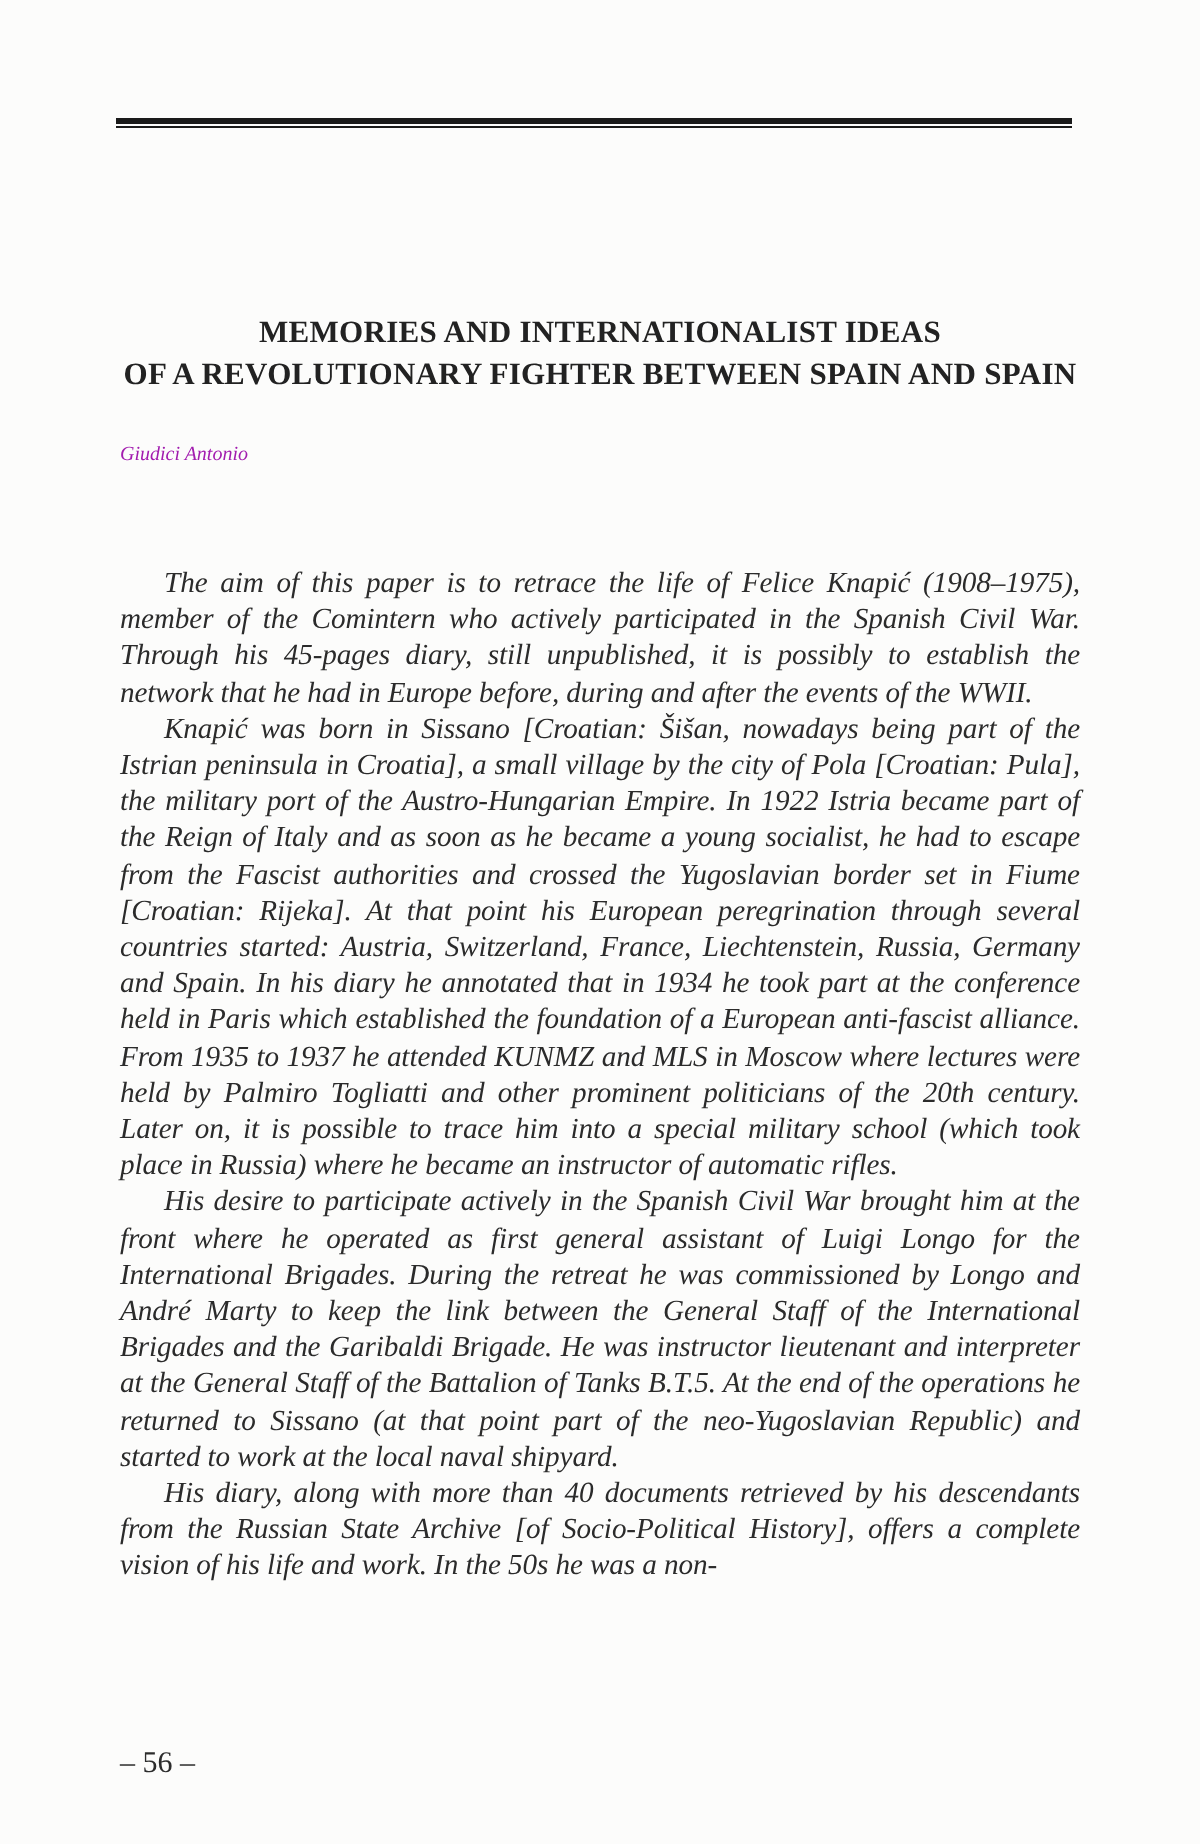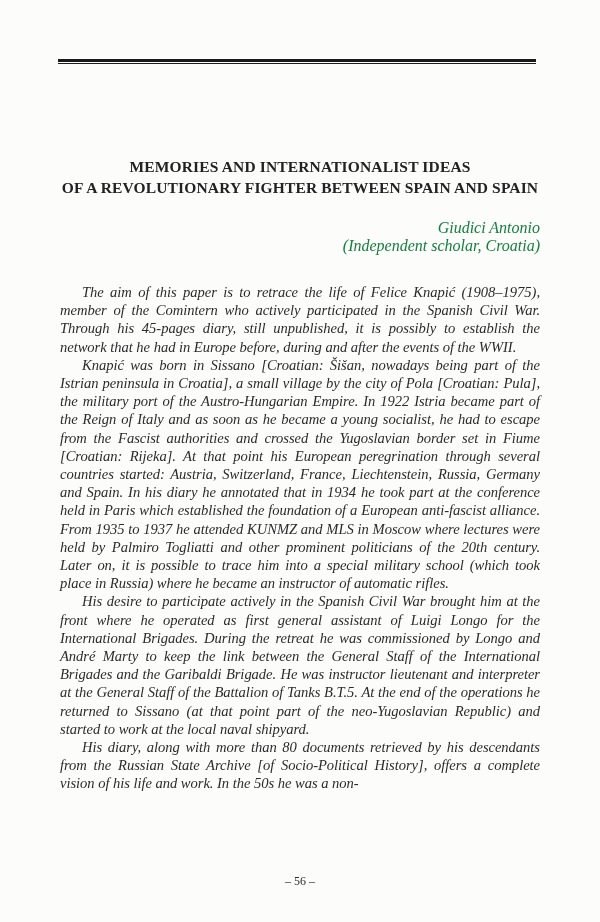--- a/index.html
+++ b/index.html
@@ -43,25 +43,25 @@
     font-weight: bold;
     letter-spacing: 0.15px;
     color: #222222;
   }
   .title-line { display: block; }
   .author {
     position: absolute;
     top: 219px;
     left: 60px;
     width: 480px;
-    text-align: right;
+    text-align: left;
     font-style: italic;
-    font-size: 16px;
+    font-size: 10px;
     line-height: 18px;
-    color: #15803d;
+    color: #a21caf;
   }
   .body-text {
     position: absolute;
     top: 283px;
     left: 60px;
     width: 480px;
     font-size: 14.6px;
     line-height: 18.2px;
     text-align: justify;
     letter-spacing: -0.05px;
@@ -69,47 +69,45 @@
   .body-text p {
     margin: 0;
     text-indent: 22px;
     font-style: italic;
   }
   .page-number {
     position: absolute;
     top: 874px;
     left: 60px;
     width: 480px;
-    text-align: center;
-    font-size: 12px;
+    font-size: 15px;
     color: #2c2c2c;
   }
 </style>
 </head>
 <body>
 
 <div class="page">
 
   <div class="rule">
     <div class="rule-thick"></div>
     <div class="rule-thin"></div>
   </div>
 
   <h1 class="title">
     <span class="title-line">MEMORIES AND INTERNATIONALIST IDEAS</span>
     <span class="title-line">OF A REVOLUTIONARY FIGHTER BETWEEN SPAIN AND SPAIN</span>
   </h1>
 
   <div class="author">
     <div>Giudici Antonio</div>
-    <div>(Independent scholar, Croatia)</div>
   </div>
 
   <div class="body-text">
     <p>The aim of this paper is to retrace the life of Felice Knapić (1908–1975), member of the Comintern who actively participated in the Spanish Civil War. Through his 45-pages diary, still unpublished, it is possibly to establish the network that he had in Europe before, during and after the events of the WWII.</p>
     <p>Knapić was born in Sissano [Croatian: Šišan, nowadays being part of the Istrian peninsula in Croatia], a small village by the city of Pola [Croatian: Pula], the military port of the Austro-Hungarian Empire. In 1922 Istria became part of the Reign of Italy and as soon as he became a young socialist, he had to escape from the Fascist authorities and crossed the Yugoslavian border set in Fiume [Croatian: Rijeka]. At that point his European peregrination through several countries started: Austria, Switzerland, France, Liechtenstein, Russia, Germany and Spain. In his diary he annotated that in 1934 he took part at the conference held in Paris which established the foundation of a European anti-fascist alliance. From 1935 to 1937 he attended KUNMZ and MLS in Moscow where lectures were held by Palmiro Togliatti and other prominent politicians of the 20th century. Later on, it is possible to trace him into a special military school (which took place in Russia) where he became an instructor of automatic rifles.</p>
     <p>His desire to participate actively in the Spanish Civil War brought him at the front where he operated as first general assistant of Luigi Longo for the International Brigades. During the retreat he was commissioned by Longo and André Marty to keep the link between the General Staff of the International Brigades and the Garibaldi Brigade. He was instructor lieutenant and interpreter at the General Staff of the Battalion of Tanks B.T.5. At the end of the operations he returned to Sissano (at that point part of the neo-Yugoslavian Republic) and started to work at the local naval shipyard.</p>
-    <p>His diary, along with more than 80 documents retrieved by his descendants from the Russian State Archive [of Socio-Political History], offers a complete vision of his life and work. In the 50s he was a non-</p>
+    <p>His diary, along with more than 40 documents retrieved by his descendants from the Russian State Archive [of Socio-Political History], offers a complete vision of his life and work. In the 50s he was a non-</p>
   </div>
 
   <div class="page-number">– 56 –</div>
 
 </div>
 
 </body></html>

